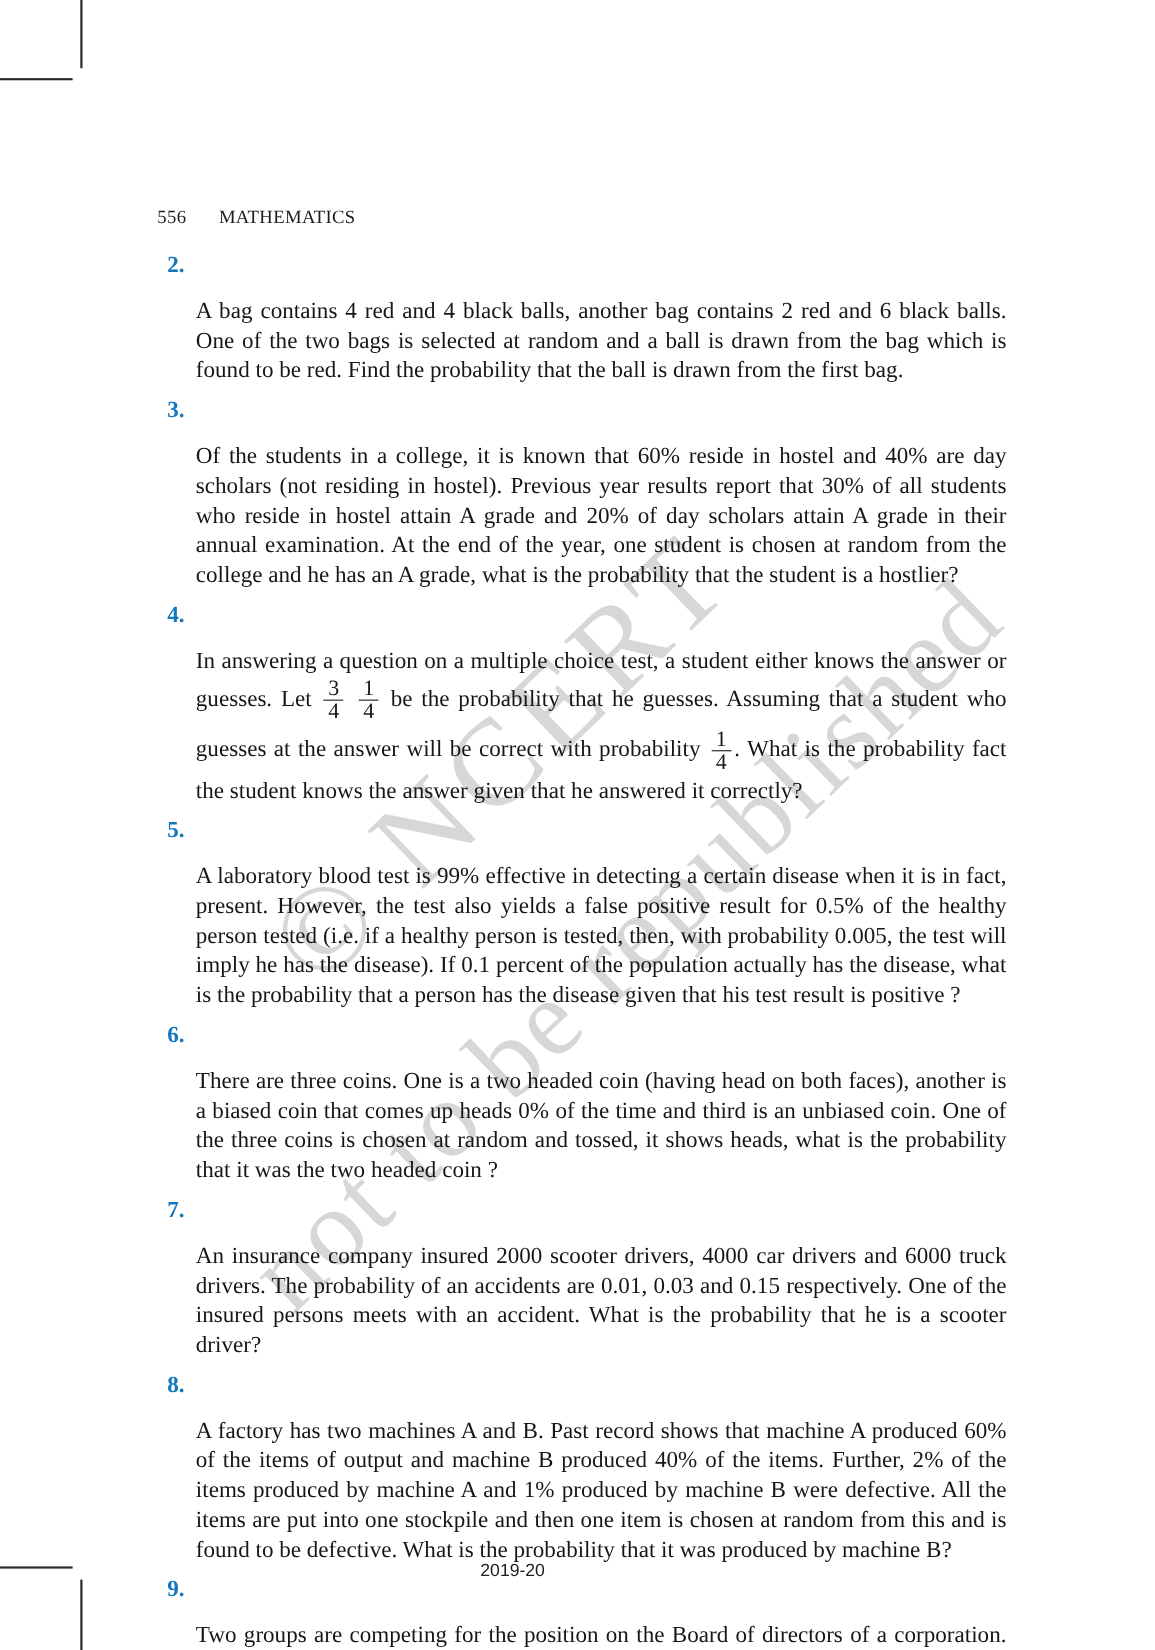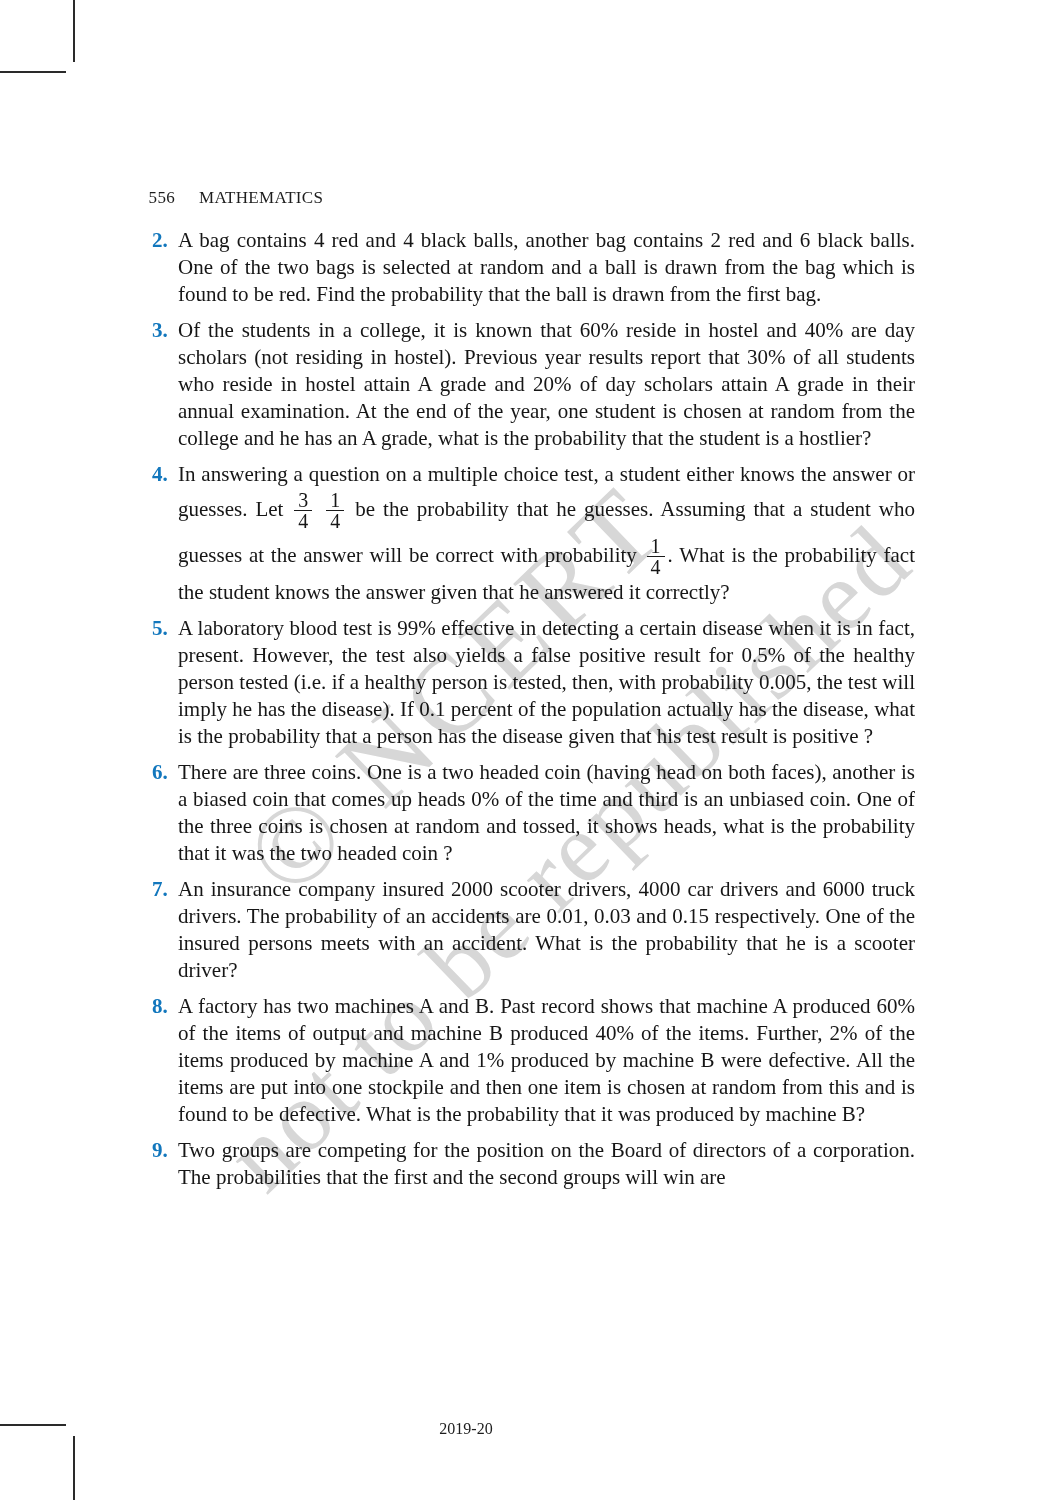--- a/index.html
+++ b/index.html
@@ -28,50 +28,50 @@
     transform:translate(-50%,-50%) rotate(-44deg);
   }
   .wm-1{left:455px;top:690px;font-size:112px;letter-spacing:8px;}
   .wm-2{left:568px;top:858px;font-size:100px;letter-spacing:3px;}
 
   
   .runhead{
     position:absolute;left:143px;top:188px;z-index:1;
     font-size:17px;letter-spacing:0.3px;color:#1d1d1d;
   }
-  .runhead .pageno{display:inline-block;min-width:32px;text-align:right;}
+  .runhead .pageno{display:inline-block;min-width:32px;}
   .runhead .title{margin-left:24px;}
 
   
   .problems{
     position:absolute;left:152px;top:227px;width:763px;z-index:1;
     font-size:21px;line-height:27px;
   }
   .problem{display:flex;margin-bottom:9px;}
   .pnum{
     flex:0 0 26px;width:26px;
     color:#1277bd;font-weight:bold;
   }
-  .ptext{flex:1;text-align:justify;}
+  .ptext{flex:1;text-align:justify;margin-top:42px;}
 
   
   .frac{
     display:inline-flex;flex-direction:column;align-items:center;
     vertical-align:middle;
     line-height:1.02;font-size:0.95em;
     margin:2px 3px;
   }
   .frac .num{padding:0 4px;}
   .frac .den{padding:0 4px;border-top:1.6px solid #1a1a1a;}
 
   
   .footer{
     position:absolute;left:0;top:1420px;width:932px;z-index:1;
     text-align:center;
-    font-family:Liberation Serif, serif;
+    font-family:Liberation Sans, sans-serif;
     font-size:16px;color:#1d1d1d;
   }
 </style>
 </head>
 <body>
 
 <div class="page">
 
   <div class="crop crop-tl-v"></div>
   <div class="crop crop-tl-h"></div>

